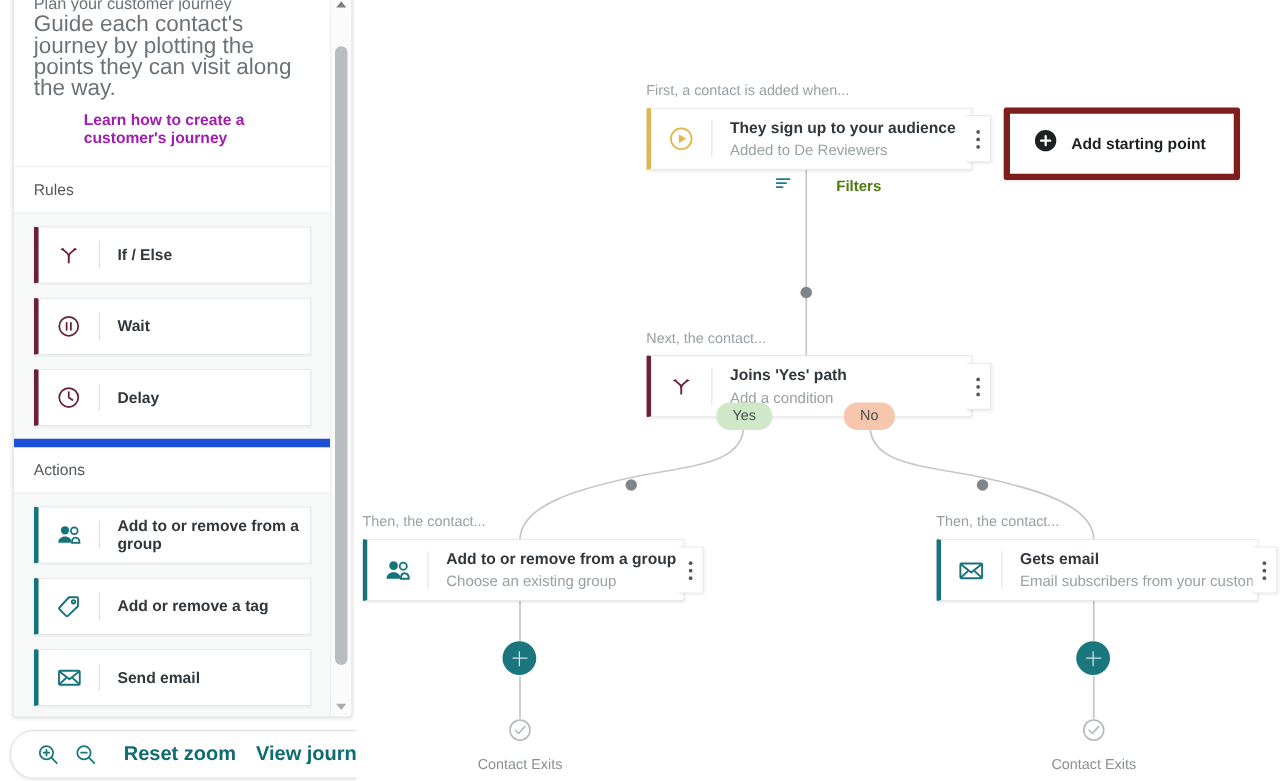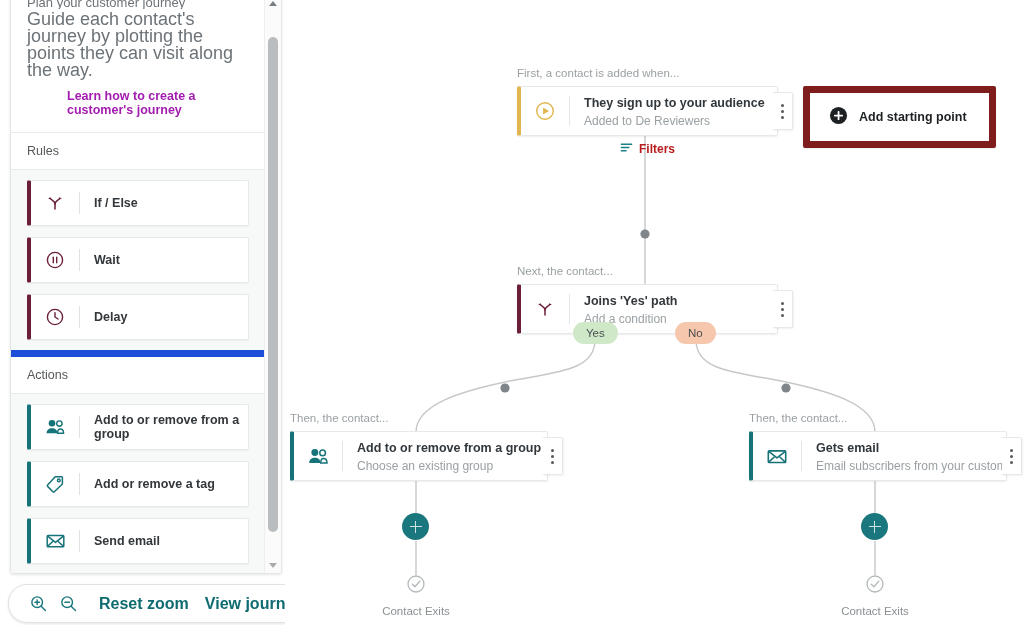--- a/index.html
+++ b/index.html
@@ -106,29 +106,29 @@
   .kebab{
     position:absolute;width:19px;height:36px;background:#fff;
     border:1px solid #e6e8e9;border-left:none;border-radius:0 2px 2px 0;
     display:flex;flex-direction:column;align-items:center;justify-content:center;gap:3px;
     box-shadow:1px 1px 2px rgba(0,0,0,.06);cursor:pointer;
   }
   .kebab span{width:3px;height:3px;border-radius:50%;background:#55595c;display:block;}
 
   .addstart{
     position:absolute;display:flex;align-items:center;height:48px;
-    background:#fff;border:7px solid #7f1d1d;border-radius:2px;
+    background:#fff;border:5px solid #7f1d1d;border-radius:2px;
     box-shadow:0 1px 2px rgba(0,0,0,.07);padding:0 22px 0 19px;cursor:pointer;justify-content:center;
   }
   .addstart .lbl{font-size:12.5px;font-weight:700;color:#1d2124;margin-left:11px;white-space:nowrap;}
 
   .filters{
     position:absolute;display:flex;align-items:center;gap:6px;cursor:pointer;
   }
-  .filters .lbl{font-size:12px;color:#b91c1c;font-weight:600;}
+  .filters .lbl{font-size:12px;color:#4d7c0f;font-weight:600;margin-left:30px;}
 
   .pill{
     position:absolute;height:22px;border-radius:11px;display:flex;align-items:center;justify-content:center;
     font-size:11.5px;color:#4a4f52;padding:0 13px;
   }
   .pill.yes{background:#cfe9c8;}
   .pill.no{background:#f6c7ad;}
 
   .plusbtn{
     position:absolute;width:27px;height:27px;border-radius:50%;background:#1b777e;

